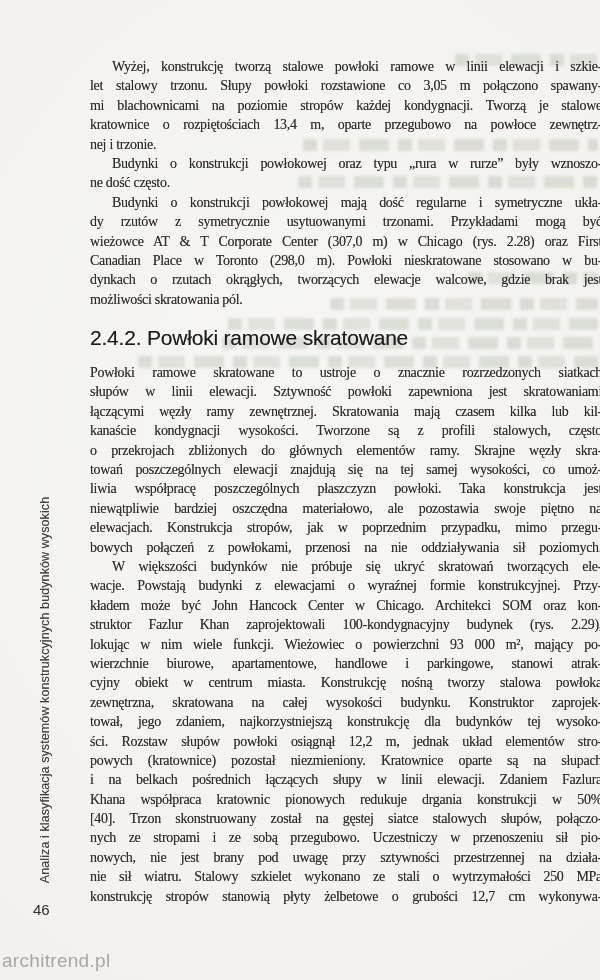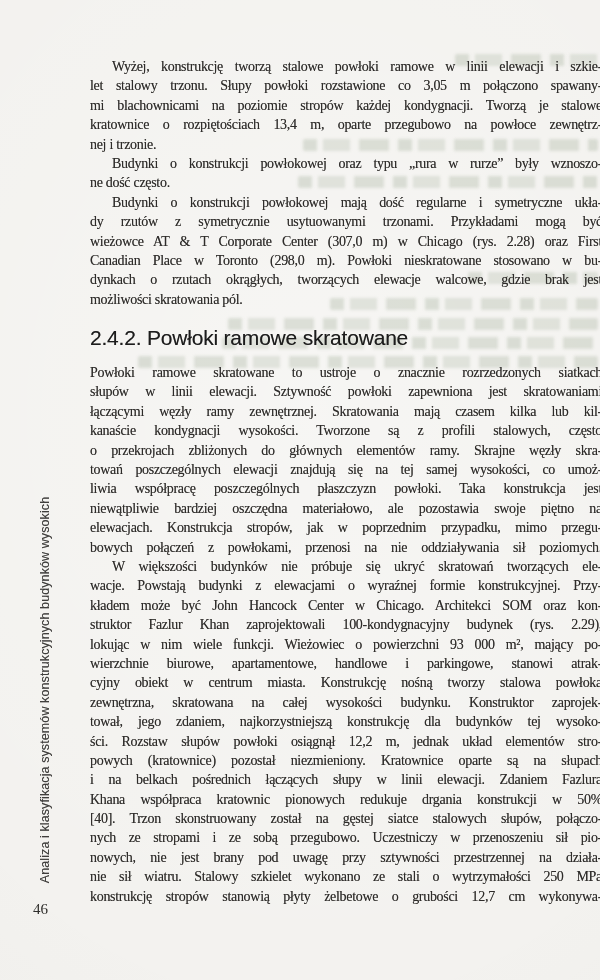--- a/index.html
+++ b/index.html
@@ -57,21 +57,21 @@
     position:absolute;left:45px;top:690px;
     transform:translate(-50%,-50%) rotate(-90deg);
     white-space:nowrap;
     font-family:"Liberation Sans","DejaVu Sans",sans-serif;
     font-size:12.5px;letter-spacing:0.1px;
     color:var(--sidebar-ink);
     text-shadow:0 0 0.4px rgba(63,62,60,0.5);
   }
   .page-number{
     position:absolute;left:33px;top:901px;
-    font-family:Liberation Serif, serif;
+    font-family:Liberation Sans, sans-serif;
     font-size:15px;color:#2f2e2c;
   }
   .watermark{
     position:absolute;left:2px;top:950px;
     font-family:"Liberation Sans","DejaVu Sans",sans-serif;
     font-size:19px;letter-spacing:0.3px;
     color:var(--watermark-gray);
   }
 </style>
 </head>
@@ -142,14 +142,15 @@
         <div class="line">nowych, nie jest brany pod uwagę przy sztywności przestrzennej na działa-</div>
         <div class="line">nie sił wiatru. Stalowy szkielet wykonano ze stali o wytrzymałości 250 MPa</div>
         <div class="line">konstrukcję stropów stanowią płyty żelbetowe o grubości 12,7 cm wykonywa-</div>
       </div>
     </main>
 
   <div class="sidebar-caption">Analiza i klasyfikacja systemów konstrukcyjnych budynków wysokich</div>
 
   <div class="page-number">46</div>
 
+  <div class="watermark">architrend.pl</div>
 
 </div>
 
 </body></html>

